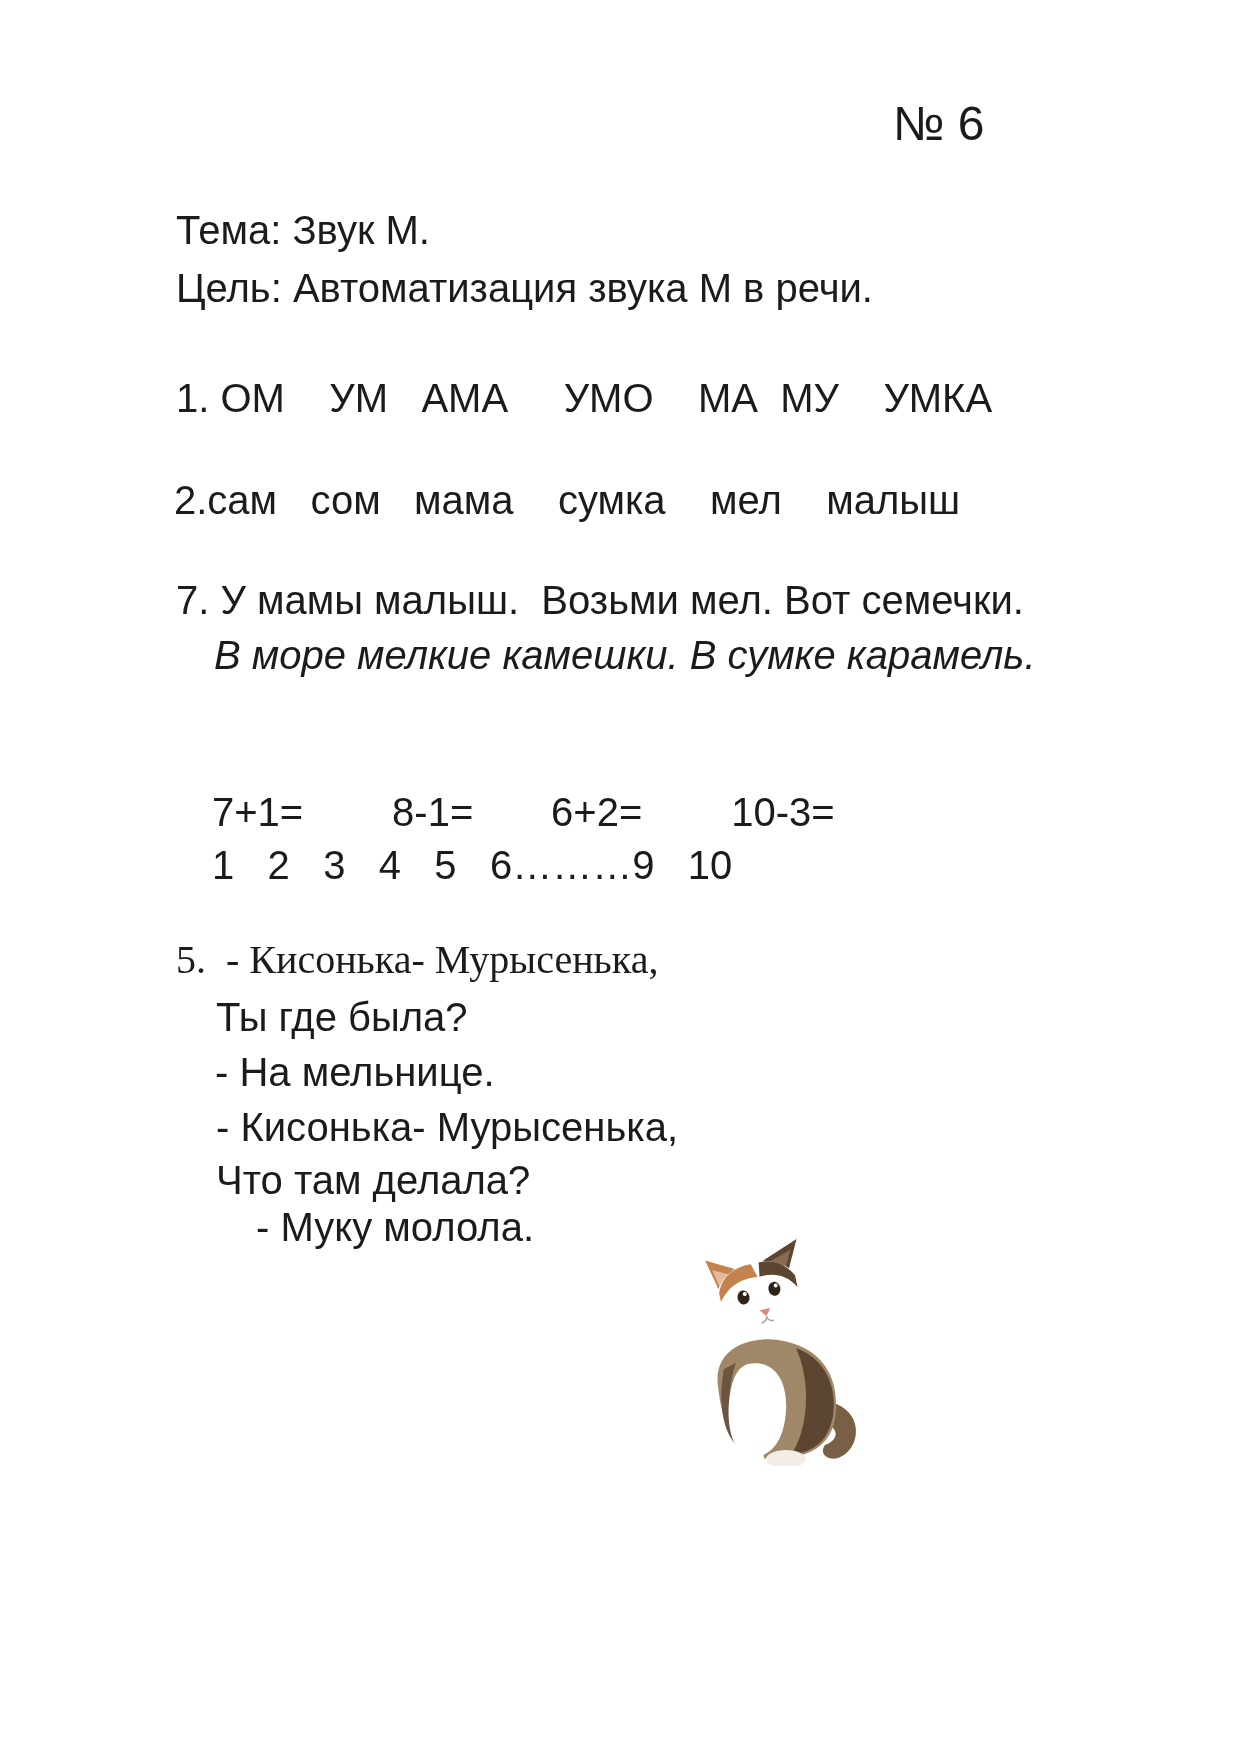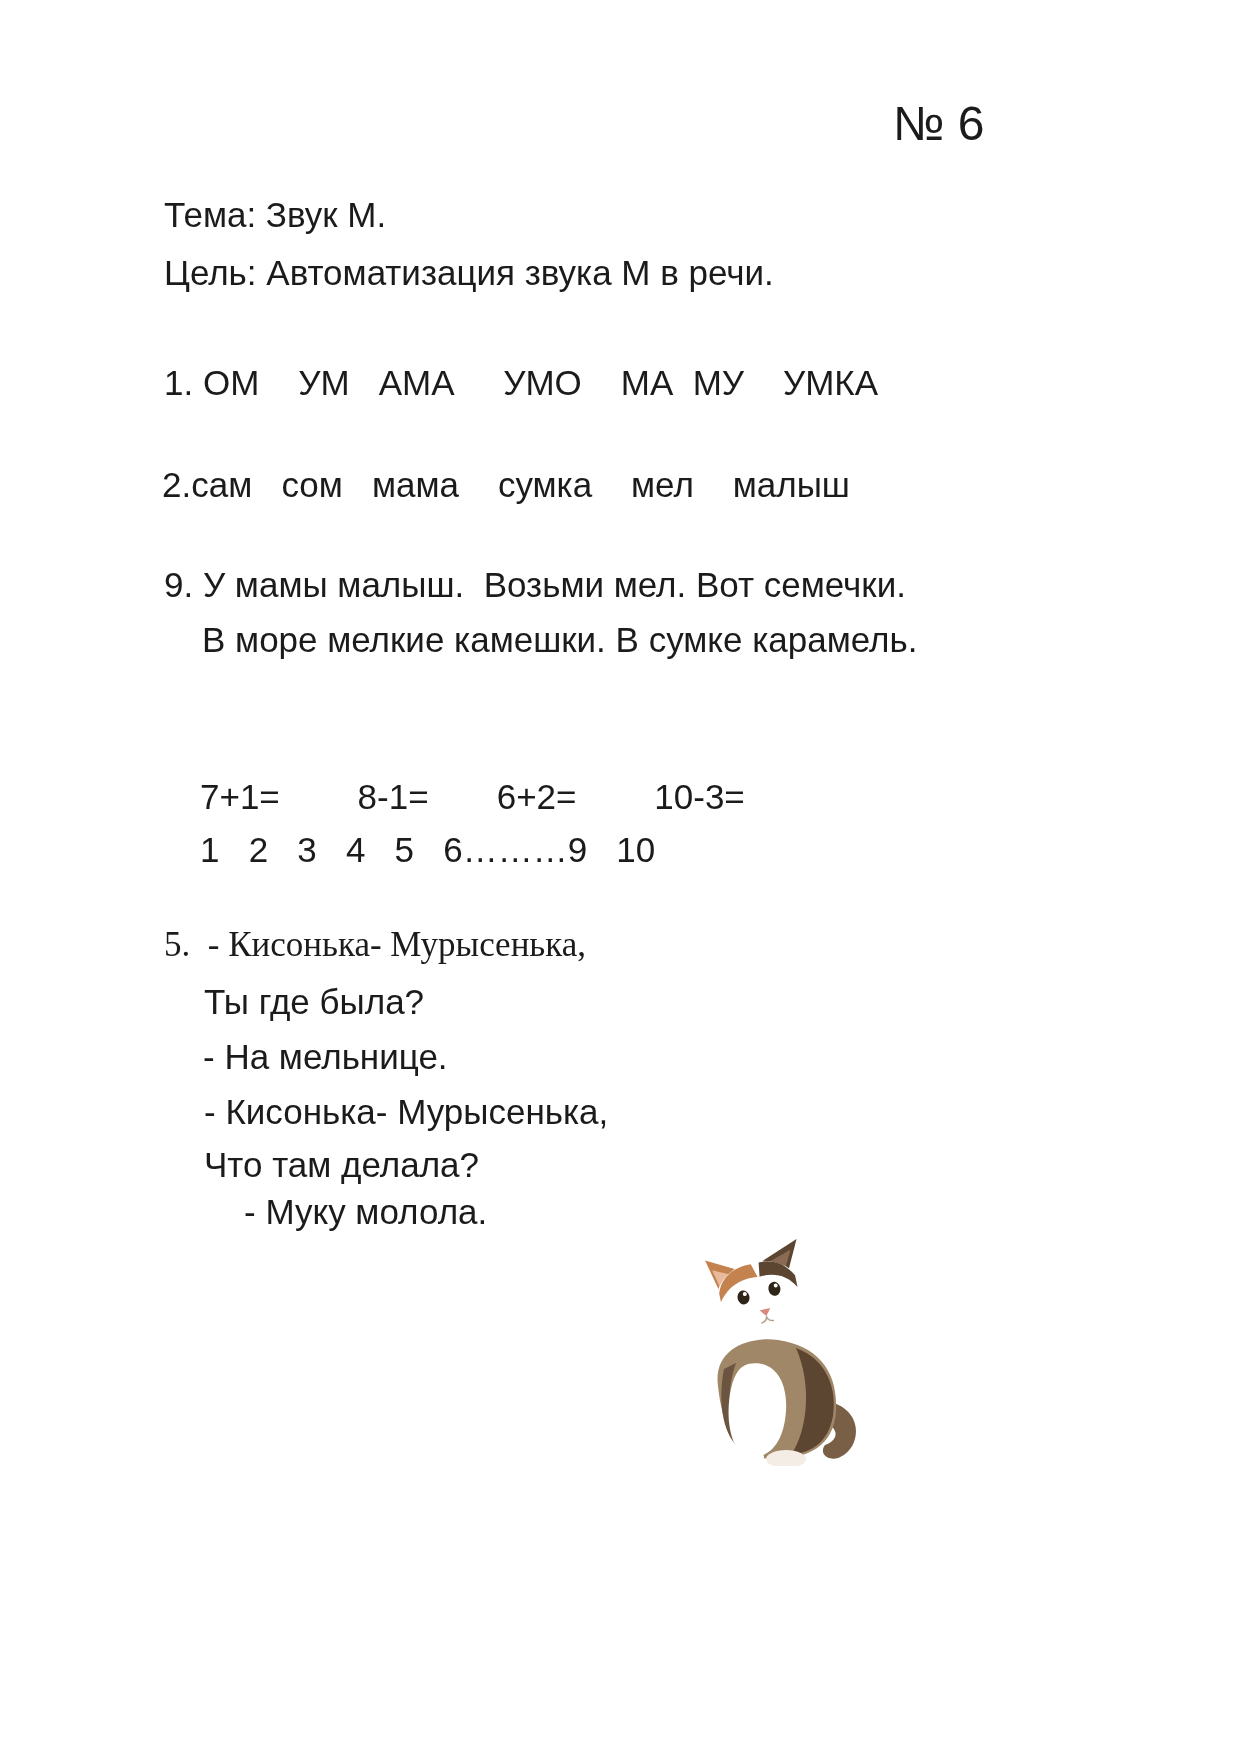--- a/index.html
+++ b/index.html
@@ -10,39 +10,39 @@
   .sheet {
     position: relative;
     width: 1240px;
     height: 1754px;
     background: #ffffff;
     font-family: "Liberation Sans", sans-serif;
     color: #1b1b1b;
     overflow: hidden;
   }
   .sheet p {
-    margin: 4px;
+    margin: 16px;
     position: absolute;
-    font-size: 35px;
+    font-size: 40px;
     line-height: 1.2;
     white-space: pre;
   }
   .page-number {
     position: absolute;
     top: 96px;
     left: 893px;
     font-size: 48px;
     white-space: pre;
   }
   .l-theme   { top: 190px; left: 160px; }
   .l-goal    { top: 248px; left: 160px; }
   .l-ex1     { top: 358px; left: 160px; }
   .l-ex2     { top: 460px; left: 158px; }
   .l-ex3a    { top: 560px; left: 160px; }
-  .l-ex3b    { top: 615px; left: 198px; }
+  .l-ex3b    { top: 615px; left: 198px; font-style: italic; }
   .l-ex4t    { top: 717px; left: 160px; }
   .l-ex4a    { top: 772px; left: 196px; }
   .l-ex4b    { top: 825px; left: 196px; }
   .l-ex5a    { top: 920px;  left: 160px; font-family: Liberation Serif, serif; }
   .l-ex5b    { top: 977px;  left: 200px; }
   .l-ex5c    { top: 1032px; left: 199px; }
   .l-ex5d    { top: 1087px; left: 200px; }
   .l-ex5e    { top: 1140px; left: 200px; text-align: center; }
   .l-ex5f    { top: 1187px; left: 240px; }
   .kitten {
@@ -60,21 +60,21 @@
 
   <div class="page-number">№ 6</div>
 
   <p class="l-theme">Тема: Звук М.</p>
   <p class="l-goal">Цель: Автоматизация звука М в речи.</p>
 
   <p class="l-ex1">1. ОМ    УМ   АМА     УМО    МА  МУ    УМКА</p>
 
   <p class="l-ex2">2.сам   сом   мама    сумка    мел    малыш</p>
 
-  <p class="l-ex3a">9. У мамы малыш.  Возьми мел. Вот семечки.</p>
+  <p class="l-ex3a">7. У мамы малыш.  Возьми мел. Вот семечки.</p>
   <p class="l-ex3b">В море мелкие камешки. В сумке карамель.</p>
 
   <p class="l-ex4a">7+1=        8-1=       6+2=        10-3=</p>
   <p class="l-ex4b">1   2   3   4   5   6………9   10</p>
 
   <p class="l-ex5a">5.  - Кисонька- Мурысенька,</p>
   <p class="l-ex5b">Ты где была?</p>
   <p class="l-ex5c">- На мельнице.</p>
   <p class="l-ex5d">- Кисонька- Мурысенька,</p>
   <p class="l-ex5e">Что там делала?</p>

